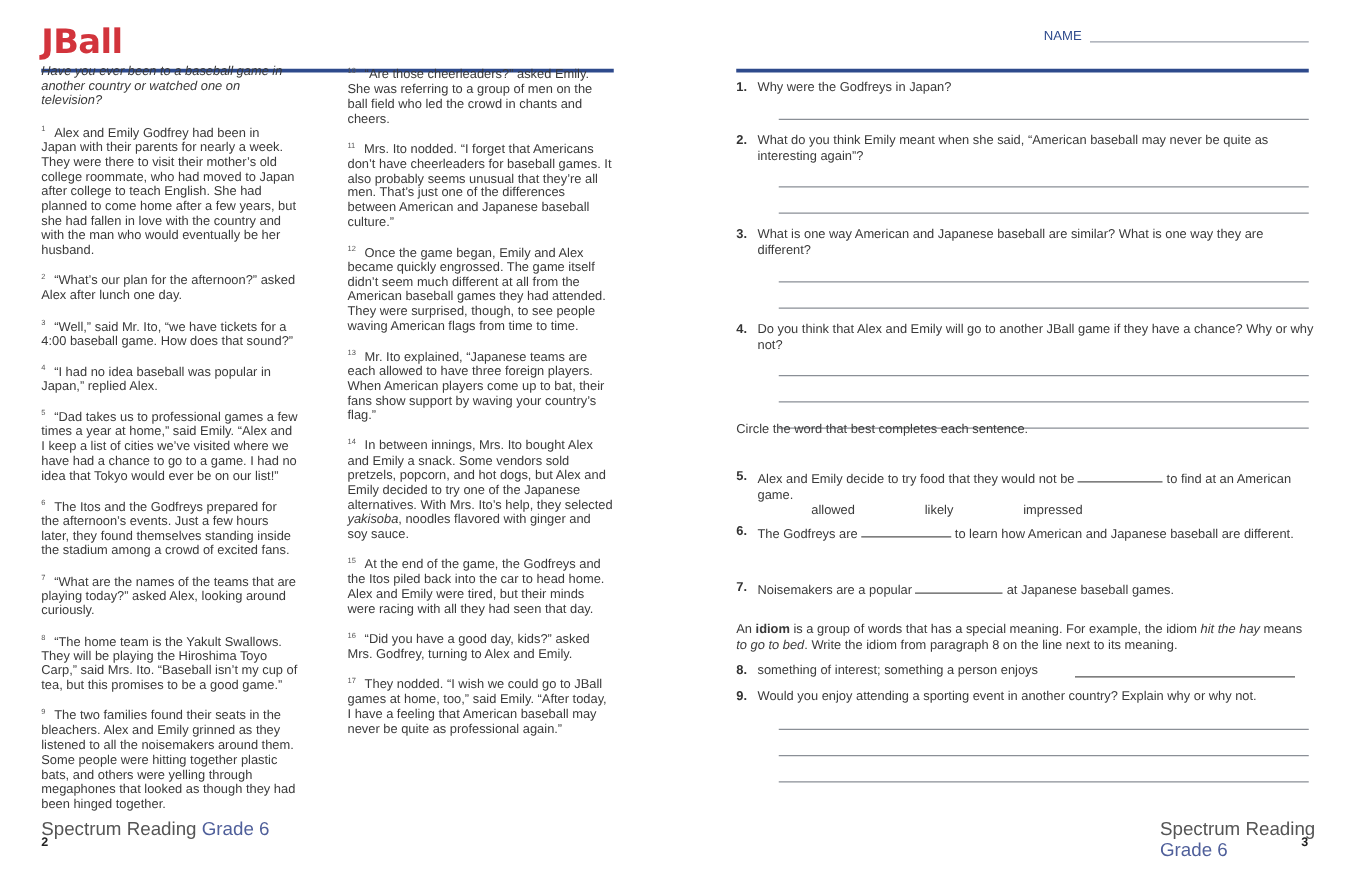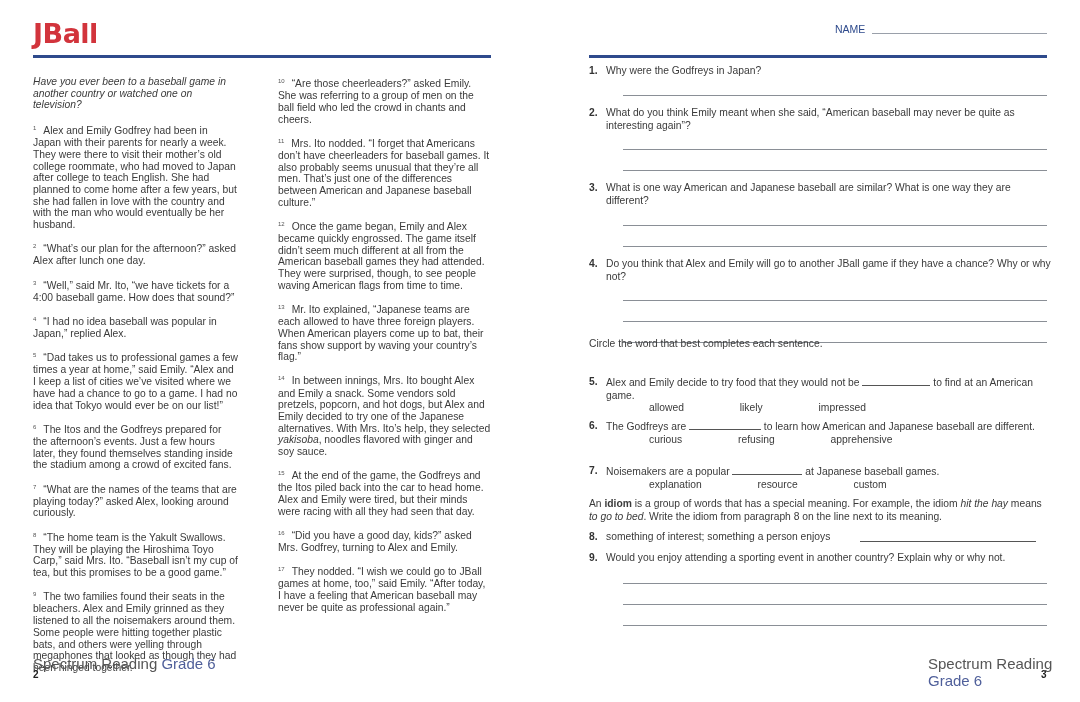--- a/index.html
+++ b/index.html
@@ -14,21 +14,21 @@
   .page-right { left: 540px; width: 540px; }
 
   .title {
     position: absolute; left: 33px; top: 18px;
     font-size: 27px; font-weight: bold; color: #d2343c; letter-spacing: -0.5px;
     font-family: "DejaVu Sans", sans-serif;
   }
   .rule-left { position: absolute; left: 33px; top: 55px; width: 458px; height: 3px; background: #2e4a8c; }
   .rule-right { position: absolute; left: 49px; top: 55px; width: 458px; height: 3px; background: #2e4a8c; }
 
-  .col { position: absolute; top: 76px; font-size: 10.3px; line-height: 11.7px; color: #3a3a3a; }
+  .col { position: absolute; top: 52px; font-size: 10.3px; line-height: 11.7px; color: #3a3a3a; }
   .col1 { left: 33px; width: 205px; }
   .col2 { left: 278px; width: 213px; }
   .intro { font-style: italic; margin: 0 0 12px 0; }
   .para { margin: 0 0 10.5px 0; }
   .pnum { font-size: 6px; vertical-align: super; margin-right: 7px; color: #555; }
   .para em { font-style: italic; }
 
   .footer-title { position: absolute; font-size: 15px; color: #555; top: 655px; }
   .footer-title .grade { color: #4f5f9a; }
   .footer-num { position: absolute; font-size: 10px; font-weight: bold; color: #222; top: 669px; }
@@ -128,35 +128,25 @@
       <div class="choices">
         <span>allowed</span>
         <span>likely</span>
         <span>impressed</span>
       </div>
     </div>
 
     <div class="q" style="top:420px;">
       <span class="qn">6.</span>
       <span>The Godfreys are </span><span class="blank" style="width:72px;"></span><span> to learn how American and Japanese baseball are different.</span>
-      <div class="choices">
-        <span>curious</span>
-        <span>refusing</span>
-        <span>apprehensive</span>
-      </div>
     </div>
 
     <div class="q" style="top:465px;">
       <span class="qn">7.</span>
       <span>Noisemakers are a popular </span><span class="blank" style="width:70px;"></span><span> at Japanese baseball games.</span>
-      <div class="choices">
-        <span>explanation</span>
-        <span>resource</span>
-        <span>custom</span>
-      </div>
     </div>
 
     <div class="instr" style="top:498px;">
       <span>An </span><b>idiom</b><span> is a group of words that has a special meaning. For example, the idiom </span><i>hit the hay</i><span> means </span><i>to go to bed</i><span>. Write the idiom from paragraph 8 on the line next to its meaning.</span>
     </div>
 
     <div class="q" style="top:531px;">
       <span class="qn">8.</span>
       <span>something of interest; something a person enjoys</span>
     </div>

